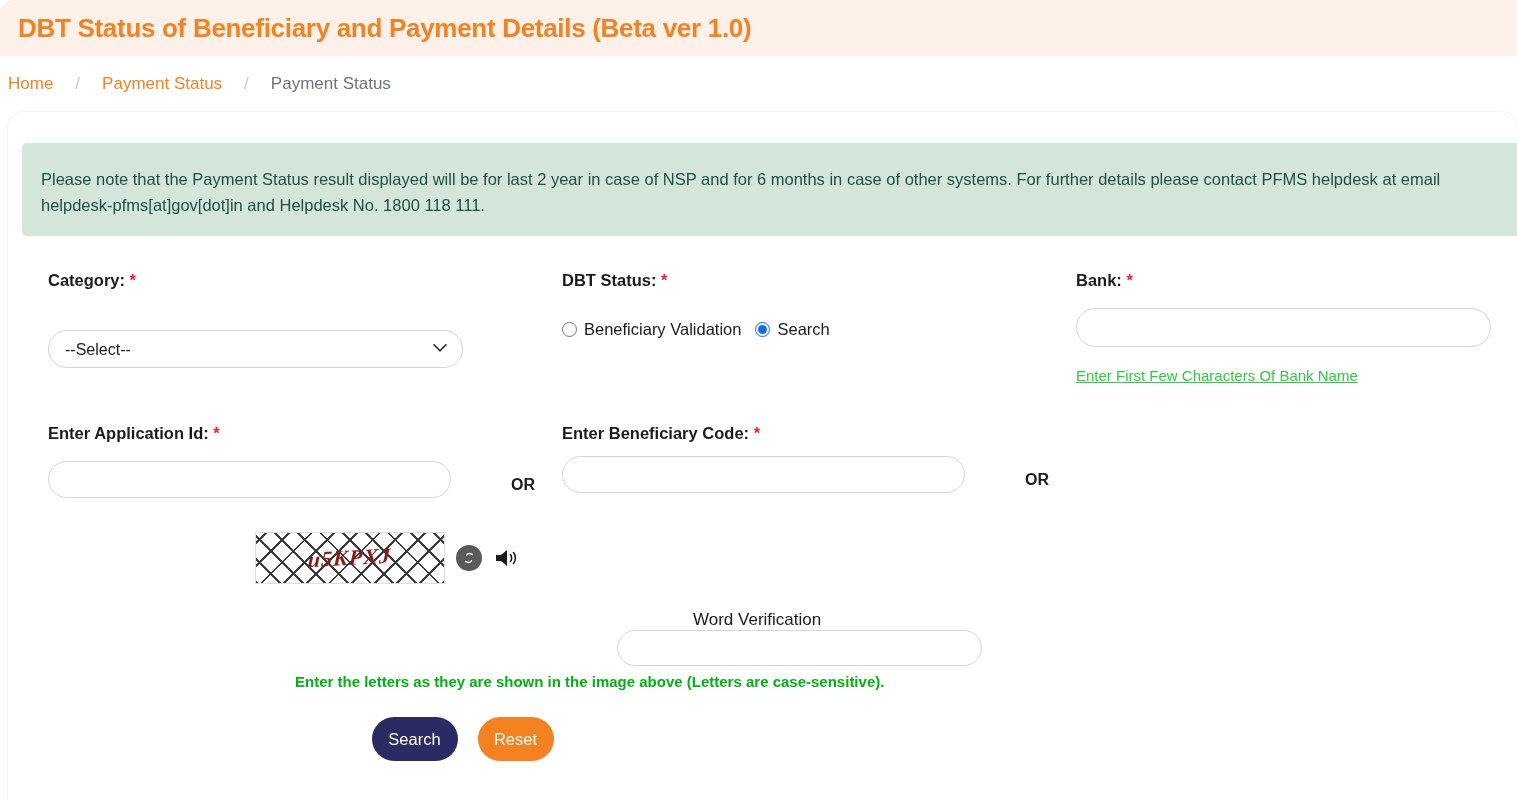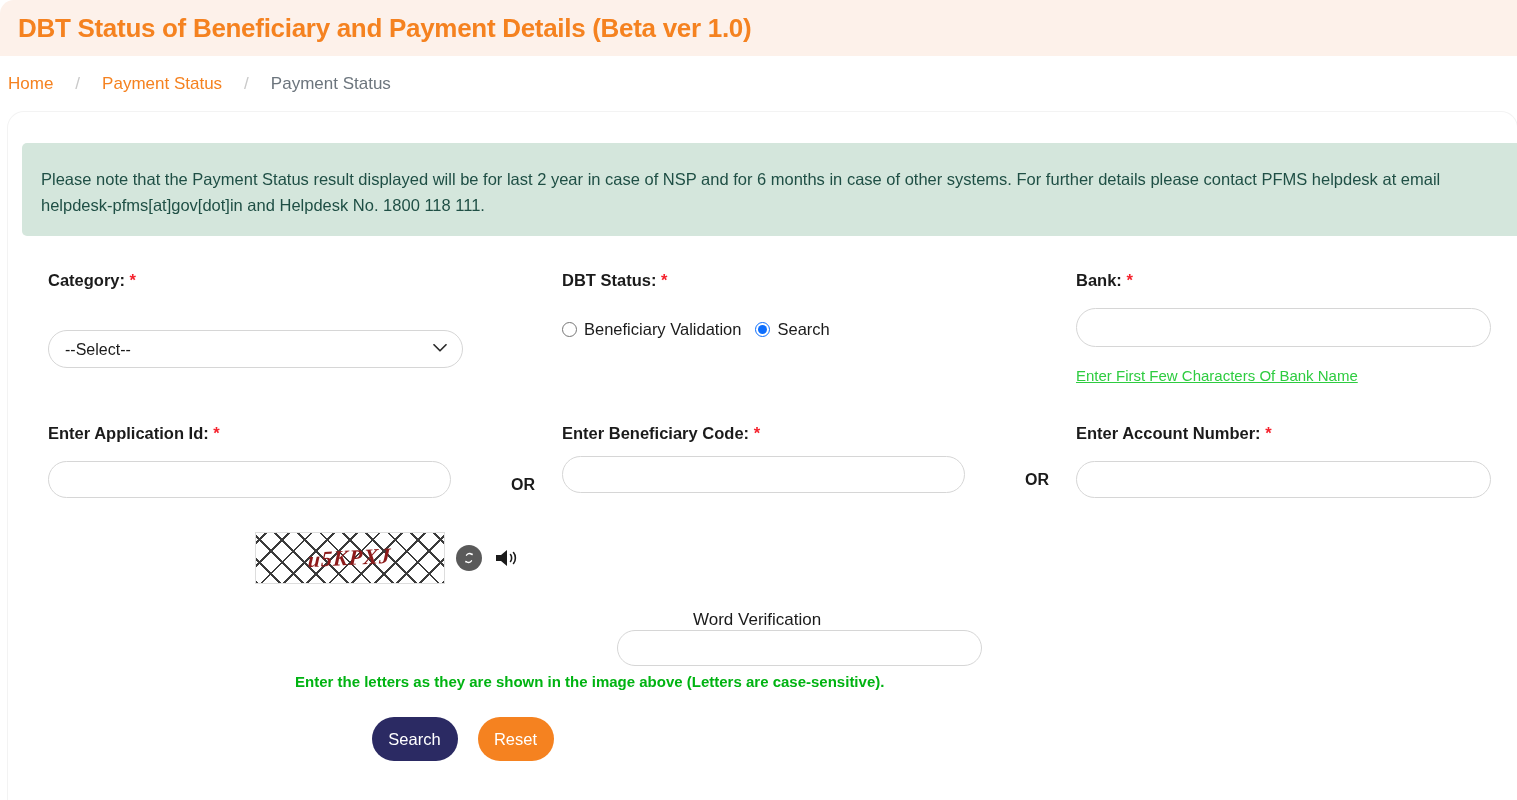--- a/index.html
+++ b/index.html
@@ -322,27 +322,20 @@
       </div>
 
       <div class="col-2">
         <div class="field-label">
           <span>Enter Beneficiary Code:</span>
           <span class="req">*</span>
         </div>
         <input class="pill-input" style="width: 403px; margin-top: 13px;" placeholder="">
       </div>
 
-      <div class="col-3">
-        <div class="field-label">
-          <span>Enter Account Number:</span>
-          <span class="req">*</span>
-        </div>
-        <input class="pill-input" style="width: 415px; margin-top: 18px;" placeholder="">
-      </div>
 
       <span class="or-badge" style="left:463px;top:52px;">OR</span>
       <span class="or-badge" style="left:977px;top:47px;">OR</span>
     </div>
 
     <div class="captcha-row">
       <div class="captcha-img">
         <div class="captcha-mesh"></div>
         <span class="captcha-text">u5KPXJ</span>
       </div>

